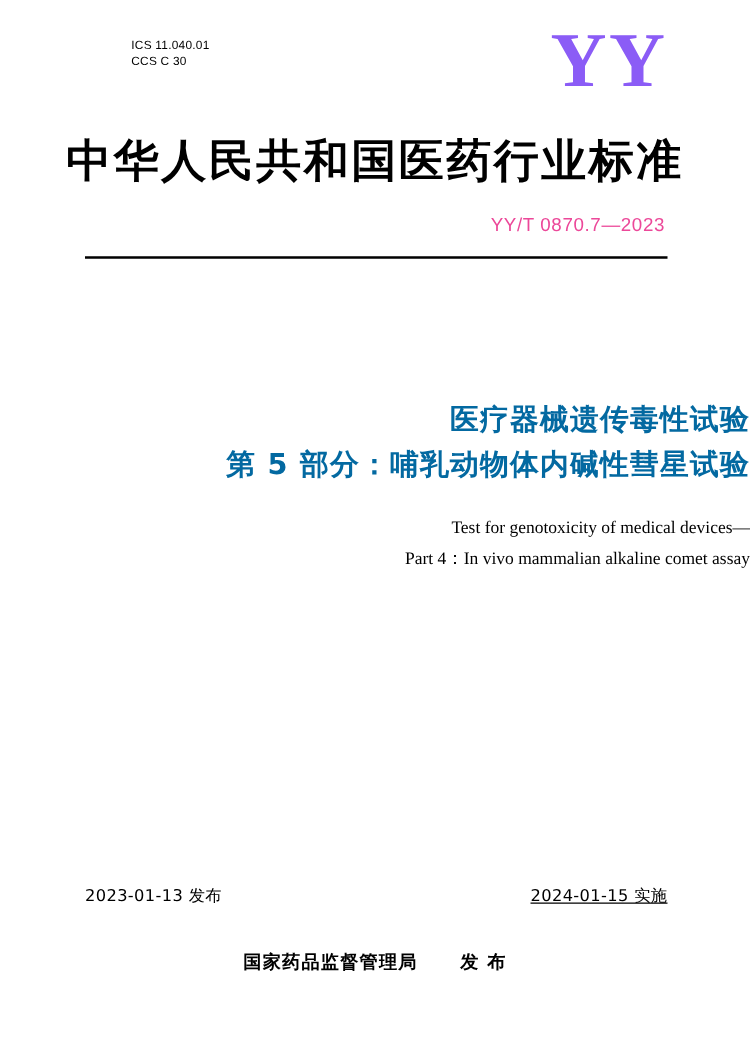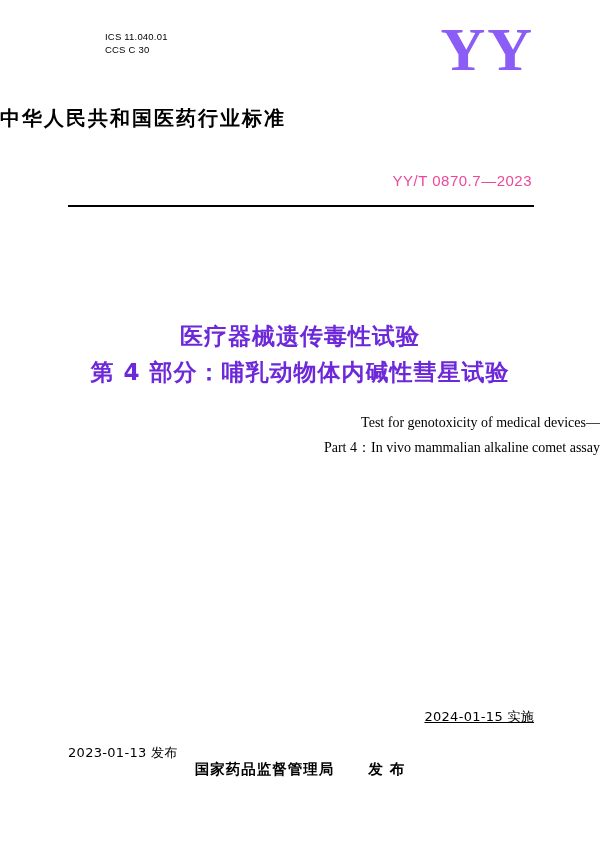--- a/index.html
+++ b/index.html
@@ -46,23 +46,24 @@
     line-height: 62px;
     letter-spacing: 2px;
     color: #8b5cf6;
   }
 
   .national-title {
     position: absolute;
     left: 0;
     right: 0;
     top: 105px;
+    text-align: center;
     font-family: "DejaVu Sans", sans-serif;
     font-weight: bold;
-    font-size: 20px;
+    font-size: 36px;
     letter-spacing: 2px;
     color: #000;
   }
 
   .std-number {
     position: absolute;
     right: 68px;
     top: 172px;
     font-family: "Liberation Sans", sans-serif;
     font-size: 15px;
@@ -78,27 +79,27 @@
     height: 2px;
     background: #000;
   }
 
   
   .title-cn {
     position: absolute;
     left: 0;
     right: 0;
     top: 318px;
-    text-align: center;
+    text-align: right;
     font-family: "DejaVu Sans", sans-serif;
     font-weight: bold;
     font-size: 23px;
     line-height: 36px;
     letter-spacing: 1px;
-    color: #6d28d9;
+    color: #0369a1;
   }
   .title-cn .l2 { display: block; }
 
   .title-en {
     position: absolute;
     left: 0;
     right: 0;
     top: 410px;
     text-align: right;
     font-family: "Liberation Serif", serif;
@@ -108,21 +109,20 @@
   }
 
   
   .pub-date {
     position: absolute;
     left: 68px;
     top: 708px;
     font-family: "DejaVu Sans", sans-serif;
     font-size: 13px;
     letter-spacing: 0.3px;
-    margin-top: 36px;
   }
   .impl-date {
     position: absolute;
     right: 66px;
     top: 708px;
     font-family: "DejaVu Sans", sans-serif;
     font-size: 13px;
     letter-spacing: 0.3px;
     text-decoration: underline;
   }
@@ -152,21 +152,21 @@
   <div class="yy-logo">YY</div>
 
   <div class="national-title">中华人民共和国医药行业标准</div>
 
   <div class="std-number">YY/T 0870.7—2023</div>
 
   <div class="rule"></div>
 
   <div class="title-cn">
     <span class="l1">医疗器械遗传毒性试验</span>
-    <span class="l2">第 4 部分：哺乳动物体内碱性彗星试验</span>
+    <span class="l2">第 5 部分：哺乳动物体内碱性彗星试验</span>
   </div>
 
   <div class="title-en">
     <div>Test for genotoxicity of medical devices—</div>
     <div>Part 4：In vivo mammalian alkaline comet assay</div>
   </div>
 
   <div class="pub-date">2023-01-13 发布</div>
   <div class="impl-date">2024-01-15 实施</div>
 

